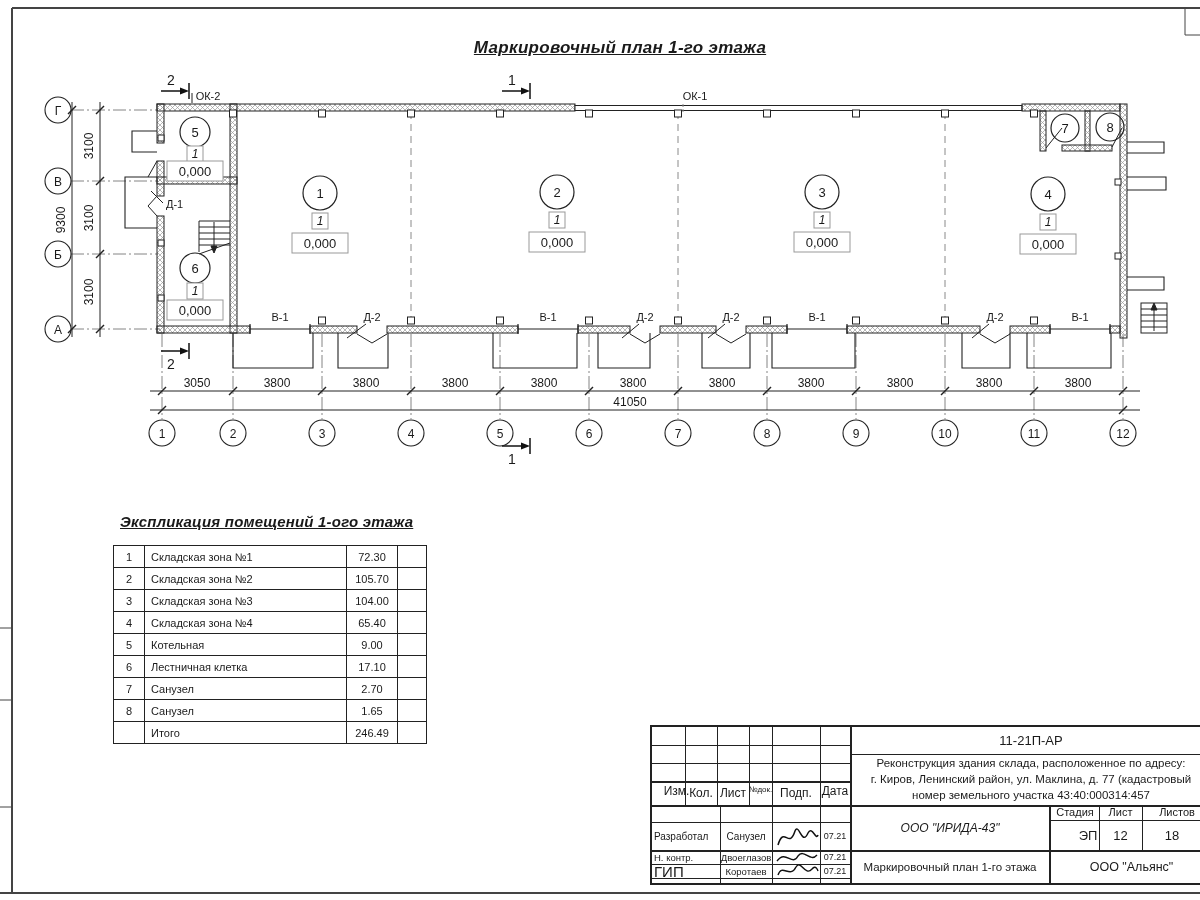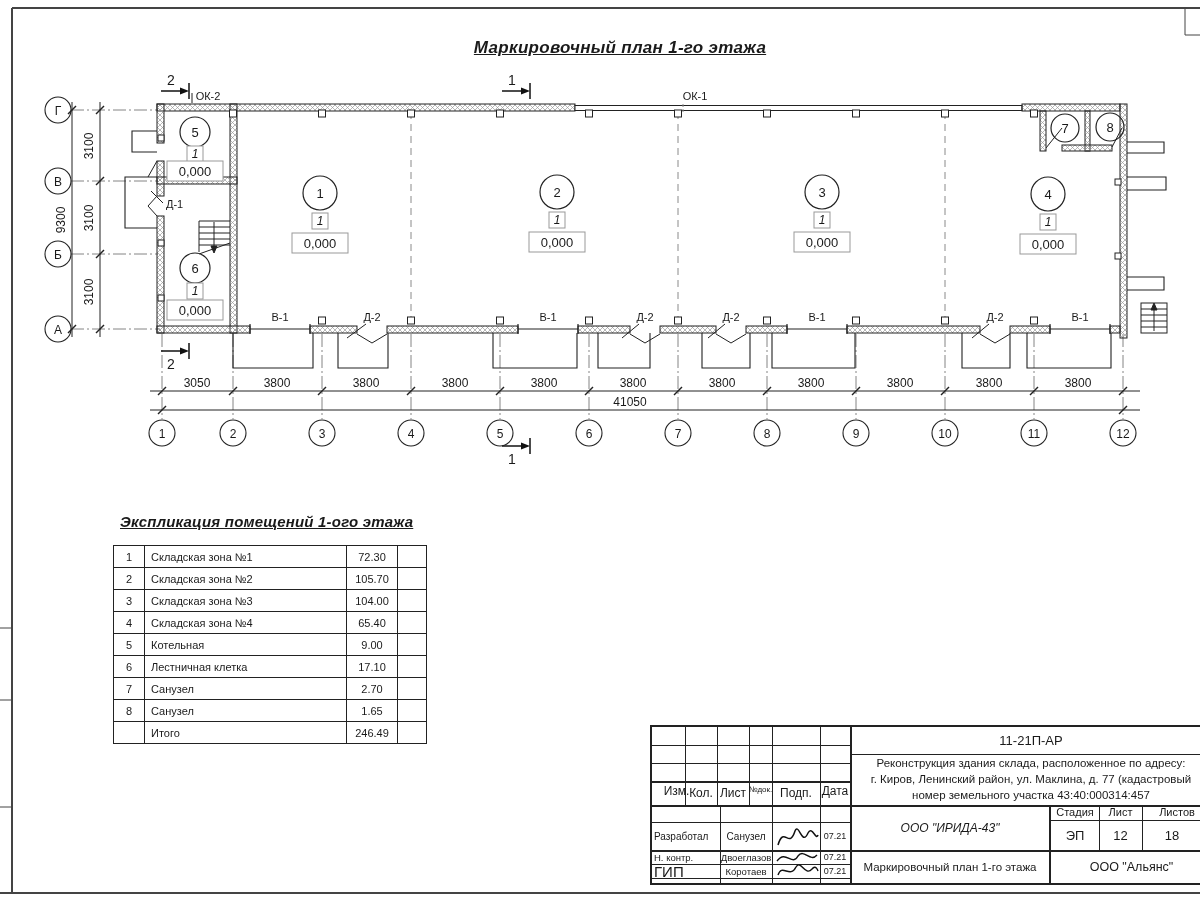--- a/index.html
+++ b/index.html
@@ -496,18 +496,18 @@
   <div class="tbt" style="left:198px;top:0;width:362px;height:27px;font-size:13px">11-21П-АР</div>
   <div class="abs" style="left:198px;top:28px;width:362px;height:50px;text-align:center;font-size:11.5px;line-height:16px">
     <div>Реконструкция здания склада, расположенное по адресу:</div>
     <div>г. Киров, Ленинский район, ул. Маклина, д. 77 (кадастровый</div>
     <div>номер земельного участка 43:40:000314:457</div>
   </div>
   <div class="tbt" style="left:199px;top:80px;width:198px;height:43px;font-size:12px;font-style:italic">ООО "ИРИДА-43"</div>
   <div class="tbt" style="left:399px;top:78px;width:48px;height:15px;font-size:11px">Стадия</div>
   <div class="tbt" style="left:447px;top:78px;width:43px;height:15px;font-size:11px">Лист</div>
   <div class="tbt" style="left:490px;top:78px;width:70px;height:15px;font-size:11px">Листов</div>
-  <div class="tbt" style="left:399px;top:93px;width:48px;height:30px;font-size:13px">ЭП</div>
+  <div class="tbt" style="left:412px;top:93px;width:48px;height:30px;font-size:13px">ЭП</div>
   <div class="tbt" style="left:447px;top:93px;width:43px;height:30px;font-size:13px">12</div>
   <div class="tbt" style="left:490px;top:93px;width:60px;height:30px;font-size:13px">18</div>
   <div class="tbt" style="left:199px;top:125px;width:198px;height:31px;font-size:11.5px">Маркировочный план 1-го этажа</div>
   <div class="tbt" style="left:399px;top:125px;width:161px;height:31px;font-size:12.5px">ООО "Альянс"</div>
 </div>
 
 </body></html>

